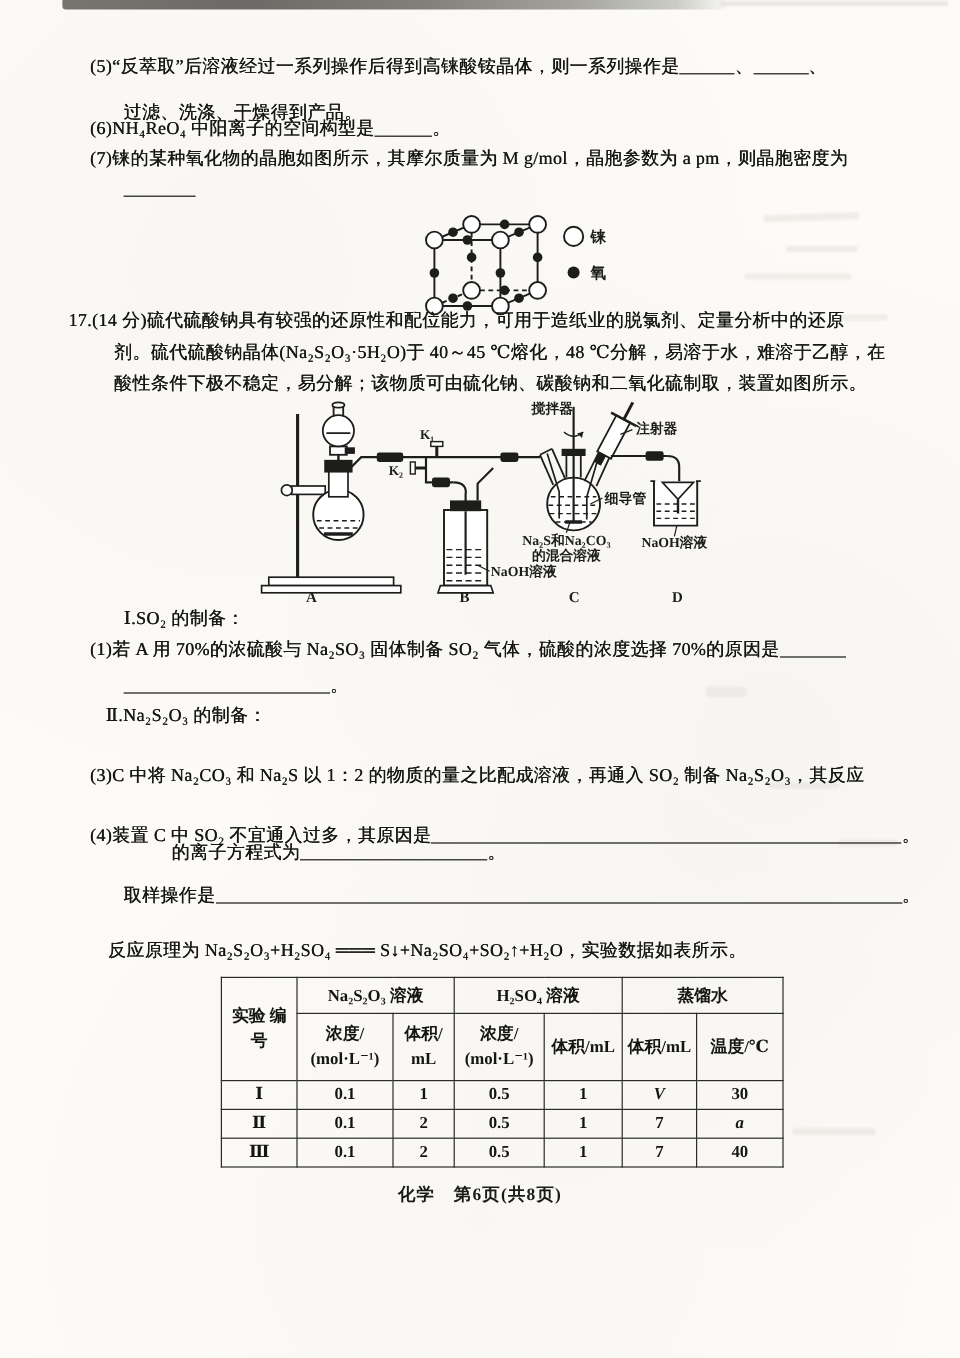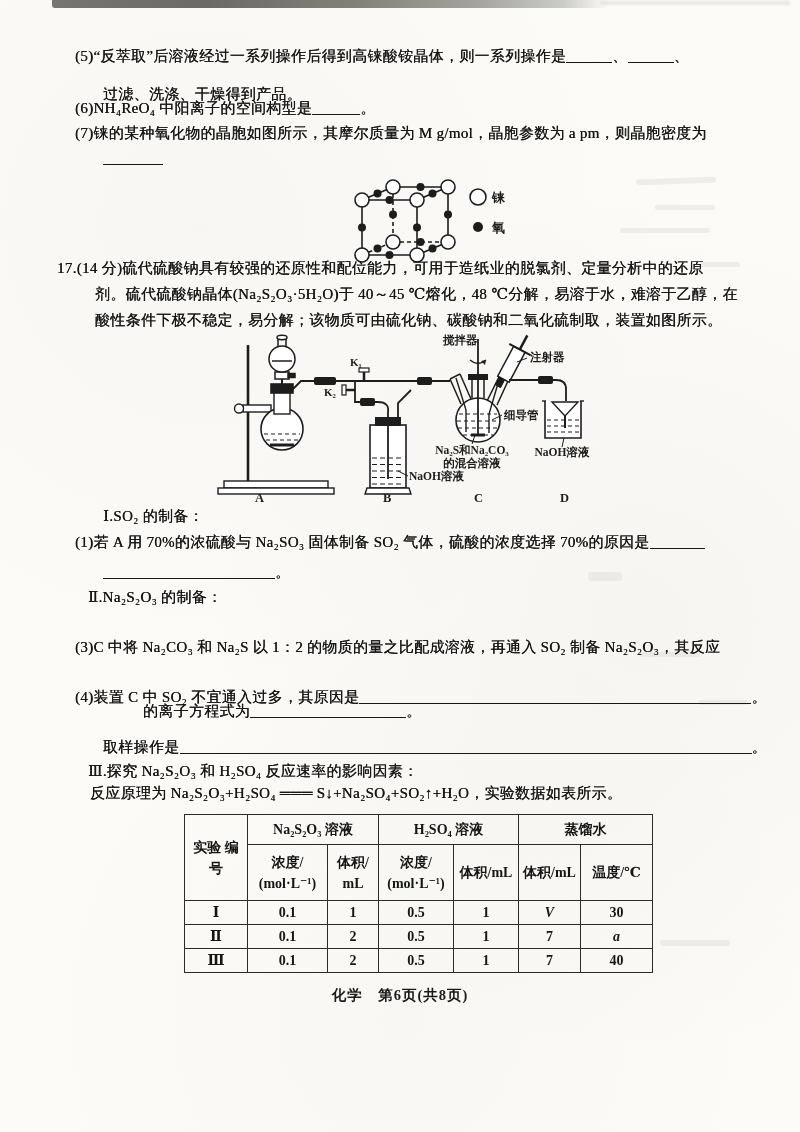--- a/index.html
+++ b/index.html
@@ -255,23 +255,20 @@
   <div class="line" style="left:103px;top:701px;margin-left:40px;">
     <span>的离子方程式为</span><span class="blank" style="width:156px;"></span><span>。</span>
   </div>
   <div class="line" style="left:75px;top:687px;">
     <span>(4)装置 C 中 SO₂ 不宜通入过多，其原因是</span><span class="blank" style="width:392px;"></span><span>。</span>
   </div>
   <div class="line" style="left:103px;top:737px;">
     <span>取样操作是</span><span class="blank" style="width:572px;"></span><span>。</span>
   </div>
 
-  <div class="line" style="left:88px;top:761px;">
-    <span>Ⅲ.探究 Na₂S₂O₃ 和 H₂SO₄ 反应速率的影响因素：</span>
-  </div>
   <div class="line" style="left:90px;top:783px;">
     <span>反应原理为 Na₂S₂O₃+H₂SO₄ ═══ S↓+Na₂SO₄+SO₂↑+H₂O，实验数据如表所示。</span>
   </div>
 
   <table class="exp">
     <colgroup>
       <col style="width:58px">
         <col style="width:80px">
         <col style="width:51px">
       <col style="width:75px">

